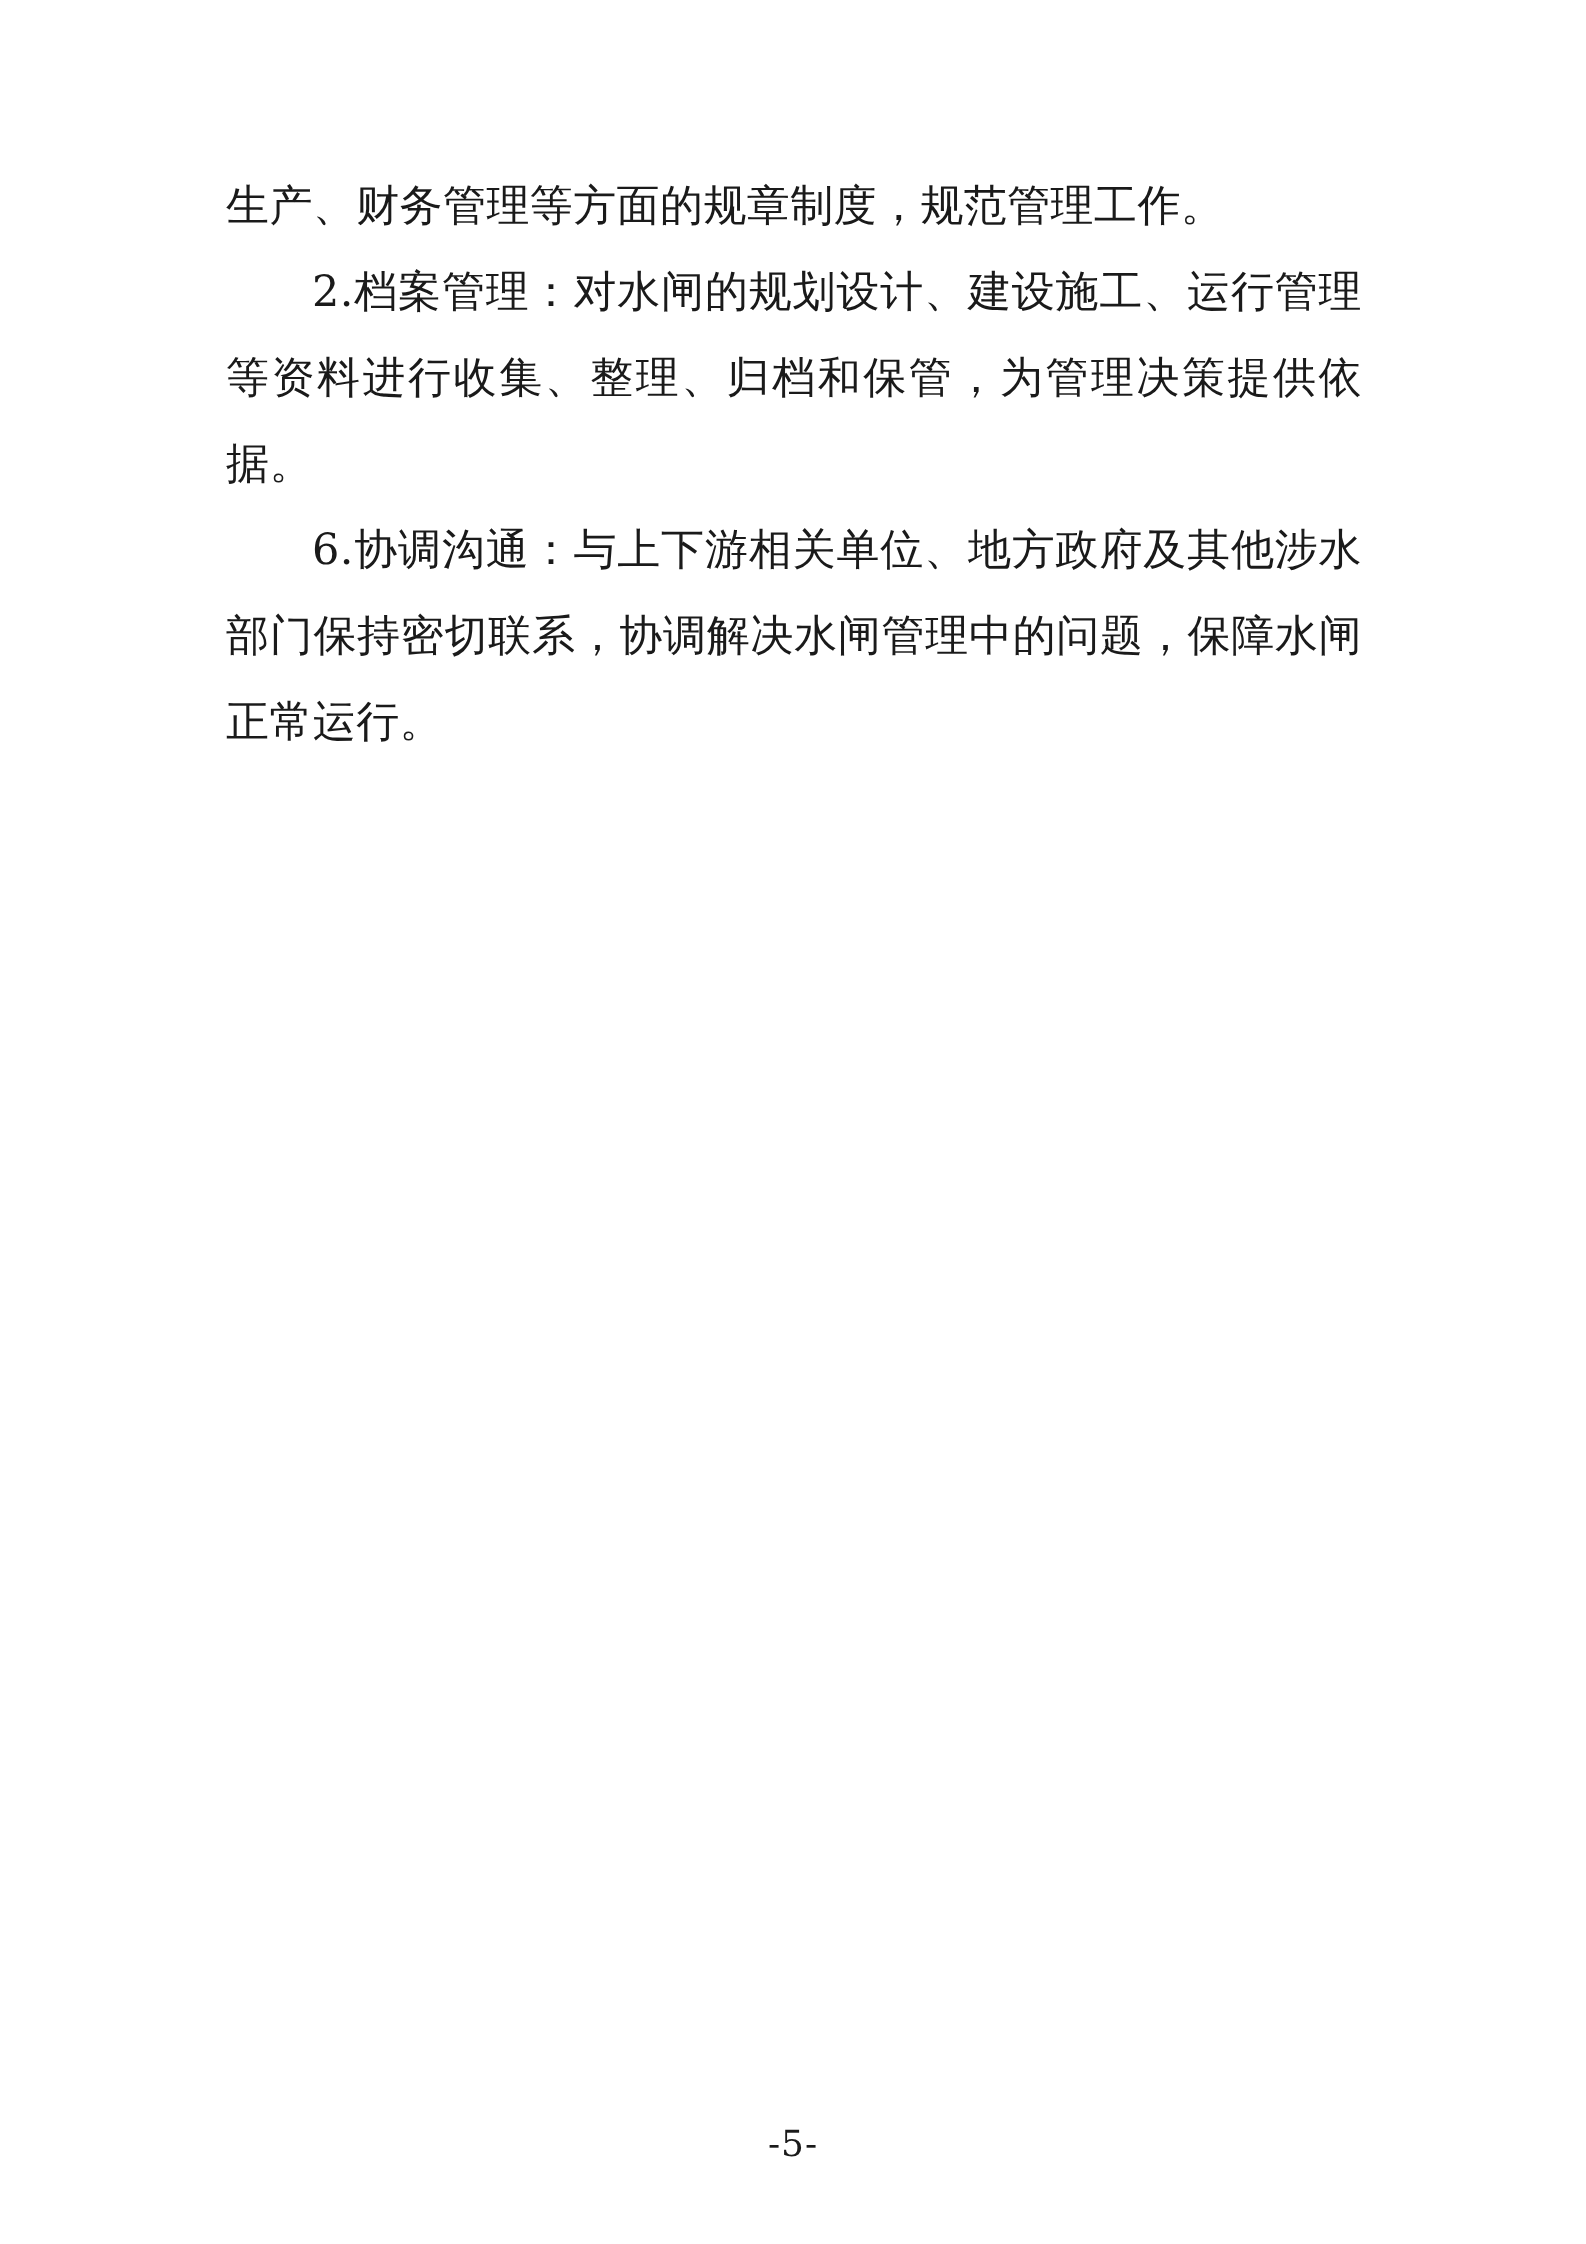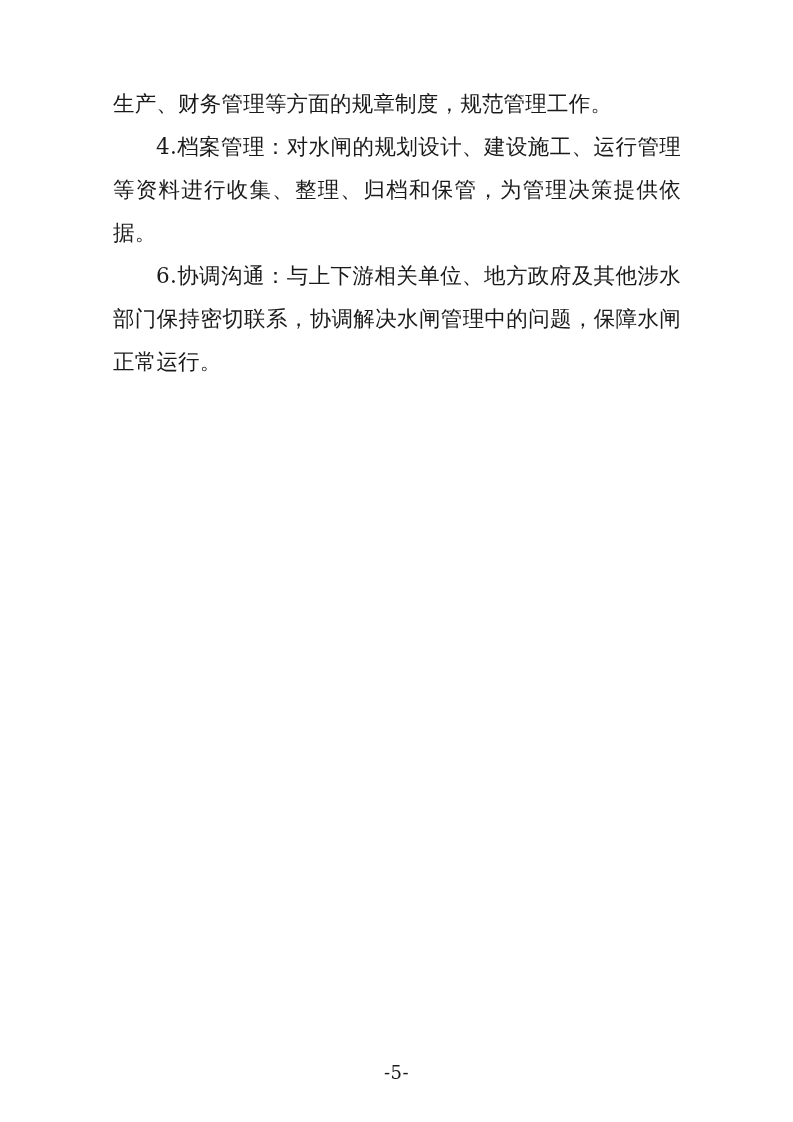--- a/index.html
+++ b/index.html
@@ -52,17 +52,17 @@
     color: #1a1a1a;
     letter-spacing: 0.5px;
   }
 </style>
 </head>
 <body>
 
 <div class="page">
   <div class="body-area">
     <p class="para">生产、财务管理等方面的规章制度，规范管理工作。</p>
-    <p class="para indent">4.档案管理：对水闸的规划设计、建设施工、运行管理等资料进行收集、整理、归档和保管，为管理决策提供依据。</p>
+    <p class="para indent">2.档案管理：对水闸的规划设计、建设施工、运行管理等资料进行收集、整理、归档和保管，为管理决策提供依据。</p>
     <p class="para indent">6.协调沟通：与上下游相关单位、地方政府及其他涉水部门保持密切联系，协调解决水闸管理中的问题，保障水闸正常运行。</p>
   </div>
   <div class="footer">-5-</div>
 </div>
 
 </body></html>

